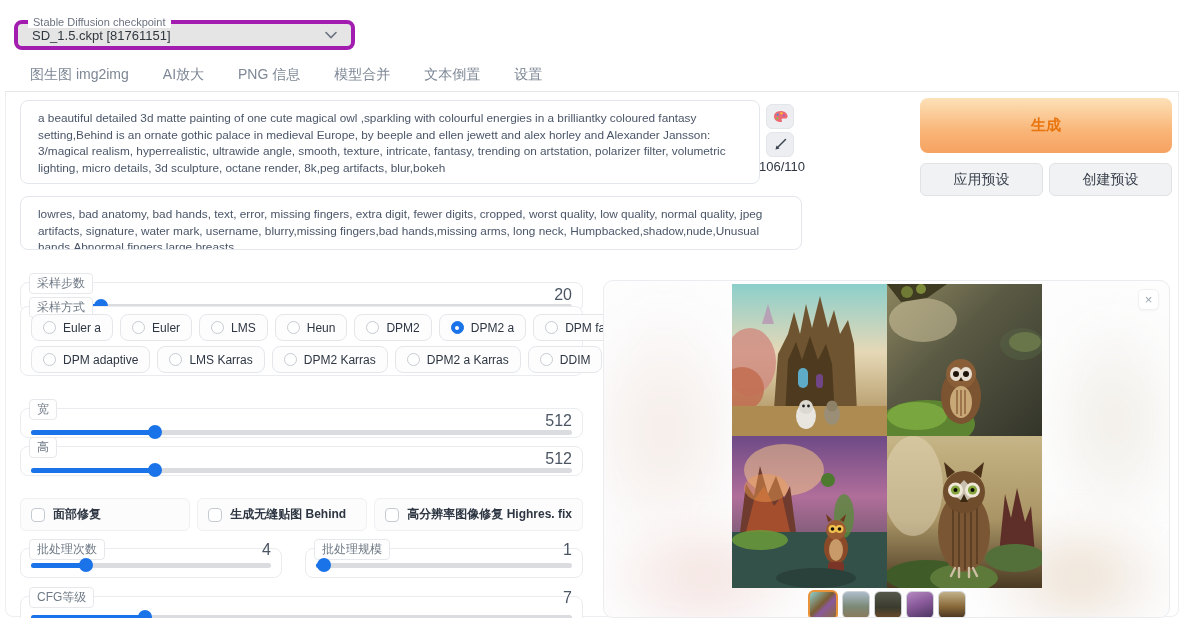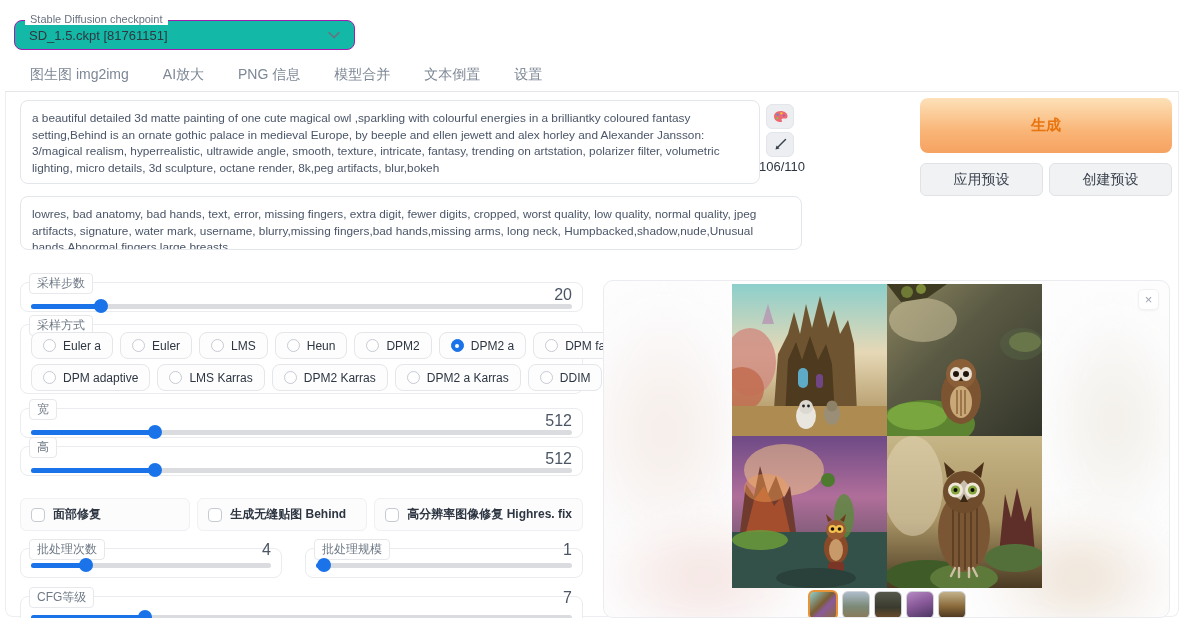--- a/index.html
+++ b/index.html
@@ -5,21 +5,21 @@
   * { box-sizing: border-box; margin: 0; padding: 0; }
   html,body { background:#fff; }
   .stage {
     position: relative; width: 1184px; height: 618px; overflow: hidden;
     background: #fff; font-family: "Liberation Sans", "DejaVu Sans", sans-serif;
     color: #2d3642;
   }
   
   .checkpoint {
     position: absolute; left: 14px; top: 20px; width: 341px; height: 30px;
-    border: 1px solid #a21caf; border-radius: 8px; background: #14b8a6;
+    border: 4px solid #a21caf; border-radius: 8px; background: #e5e5e5;
     display: flex; align-items: center; padding: 0 14px; cursor: pointer;
   }
   .checkpoint .fs-label {
     position: absolute; top: -8px; left: 10px; background: #fff;
     font-size: 11px; color: #6b7280; padding: 0 5px; white-space: nowrap;
   }
   .checkpoint .val { font-size: 13px; color: #30373f; }
   .checkpoint .chev { margin-left: auto; display:flex; align-items:center; }
   
   .tab-bar {
@@ -38,21 +38,21 @@
   }
   
   .content-card {
     position: absolute; left: 5px; top: 92px; width: 1174px; height: 525px;
     border: 1px solid #eceef1; border-top: none; border-radius: 0 0 8px 8px;
   }
   
   .prompt-box, .neg-box {
     position: absolute; background: #fff; border: 1px solid #e3e6ea;
     border-radius: 8px; font-size: 11.8px; line-height: 1.4; color: #4a5568;
-    padding: 9px 11px; overflow: hidden; resize: none; width: 100%; height: 100%;
+    padding: 9px 17px; overflow: hidden; resize: none; width: 100%; height: 100%;
     font-family: "Liberation Sans", "DejaVu Sans", sans-serif;
   }
   .prompt-wrap { position: absolute; left: 20px; top: 100px; width: 740px; height: 84px; }
   .neg-wrap    { position: absolute; left: 20px; top: 196px; width: 782px; height: 54px; }
   .icon-btn {
     position: absolute; width: 28px; height: 25px; border-radius: 6px;
     background: #eceef1; border: 1px solid #e2e5e9; display: flex;
     align-items: center; justify-content: center; cursor: pointer;
   }
   .counter { position: absolute; left: 752px; top: 159px; width: 60px; text-align: center;
@@ -193,21 +193,21 @@
   <div class="group" style="left:20px; top:282px; width:563px; height:30px;">
     <span class="g-label">采样步数</span>
     <span class="g-val">20</span>
     <div class="slider" style="top:16px;">
       <div class="track"></div>
         <div class="fill" style="width: 13%;"></div>
         <div class="knob" style="left: calc(13% - 7px);"></div>
     </div>
   </div>
 
-  <div class="group" style="left:20px; top:324px; width:563px; height:70px;">
+  <div class="group" style="left:20px; top:306px; width:563px; height:70px;">
     <span class="g-label">采样方式</span>
     <div class="chip-row" style="top:7px;">
         <div class="chip">
           <span class="radio"></span>
           <span>Euler a</span>
         </div>
         <div class="chip">
           <span class="radio"></span>
           <span>Euler</span>
         </div>

